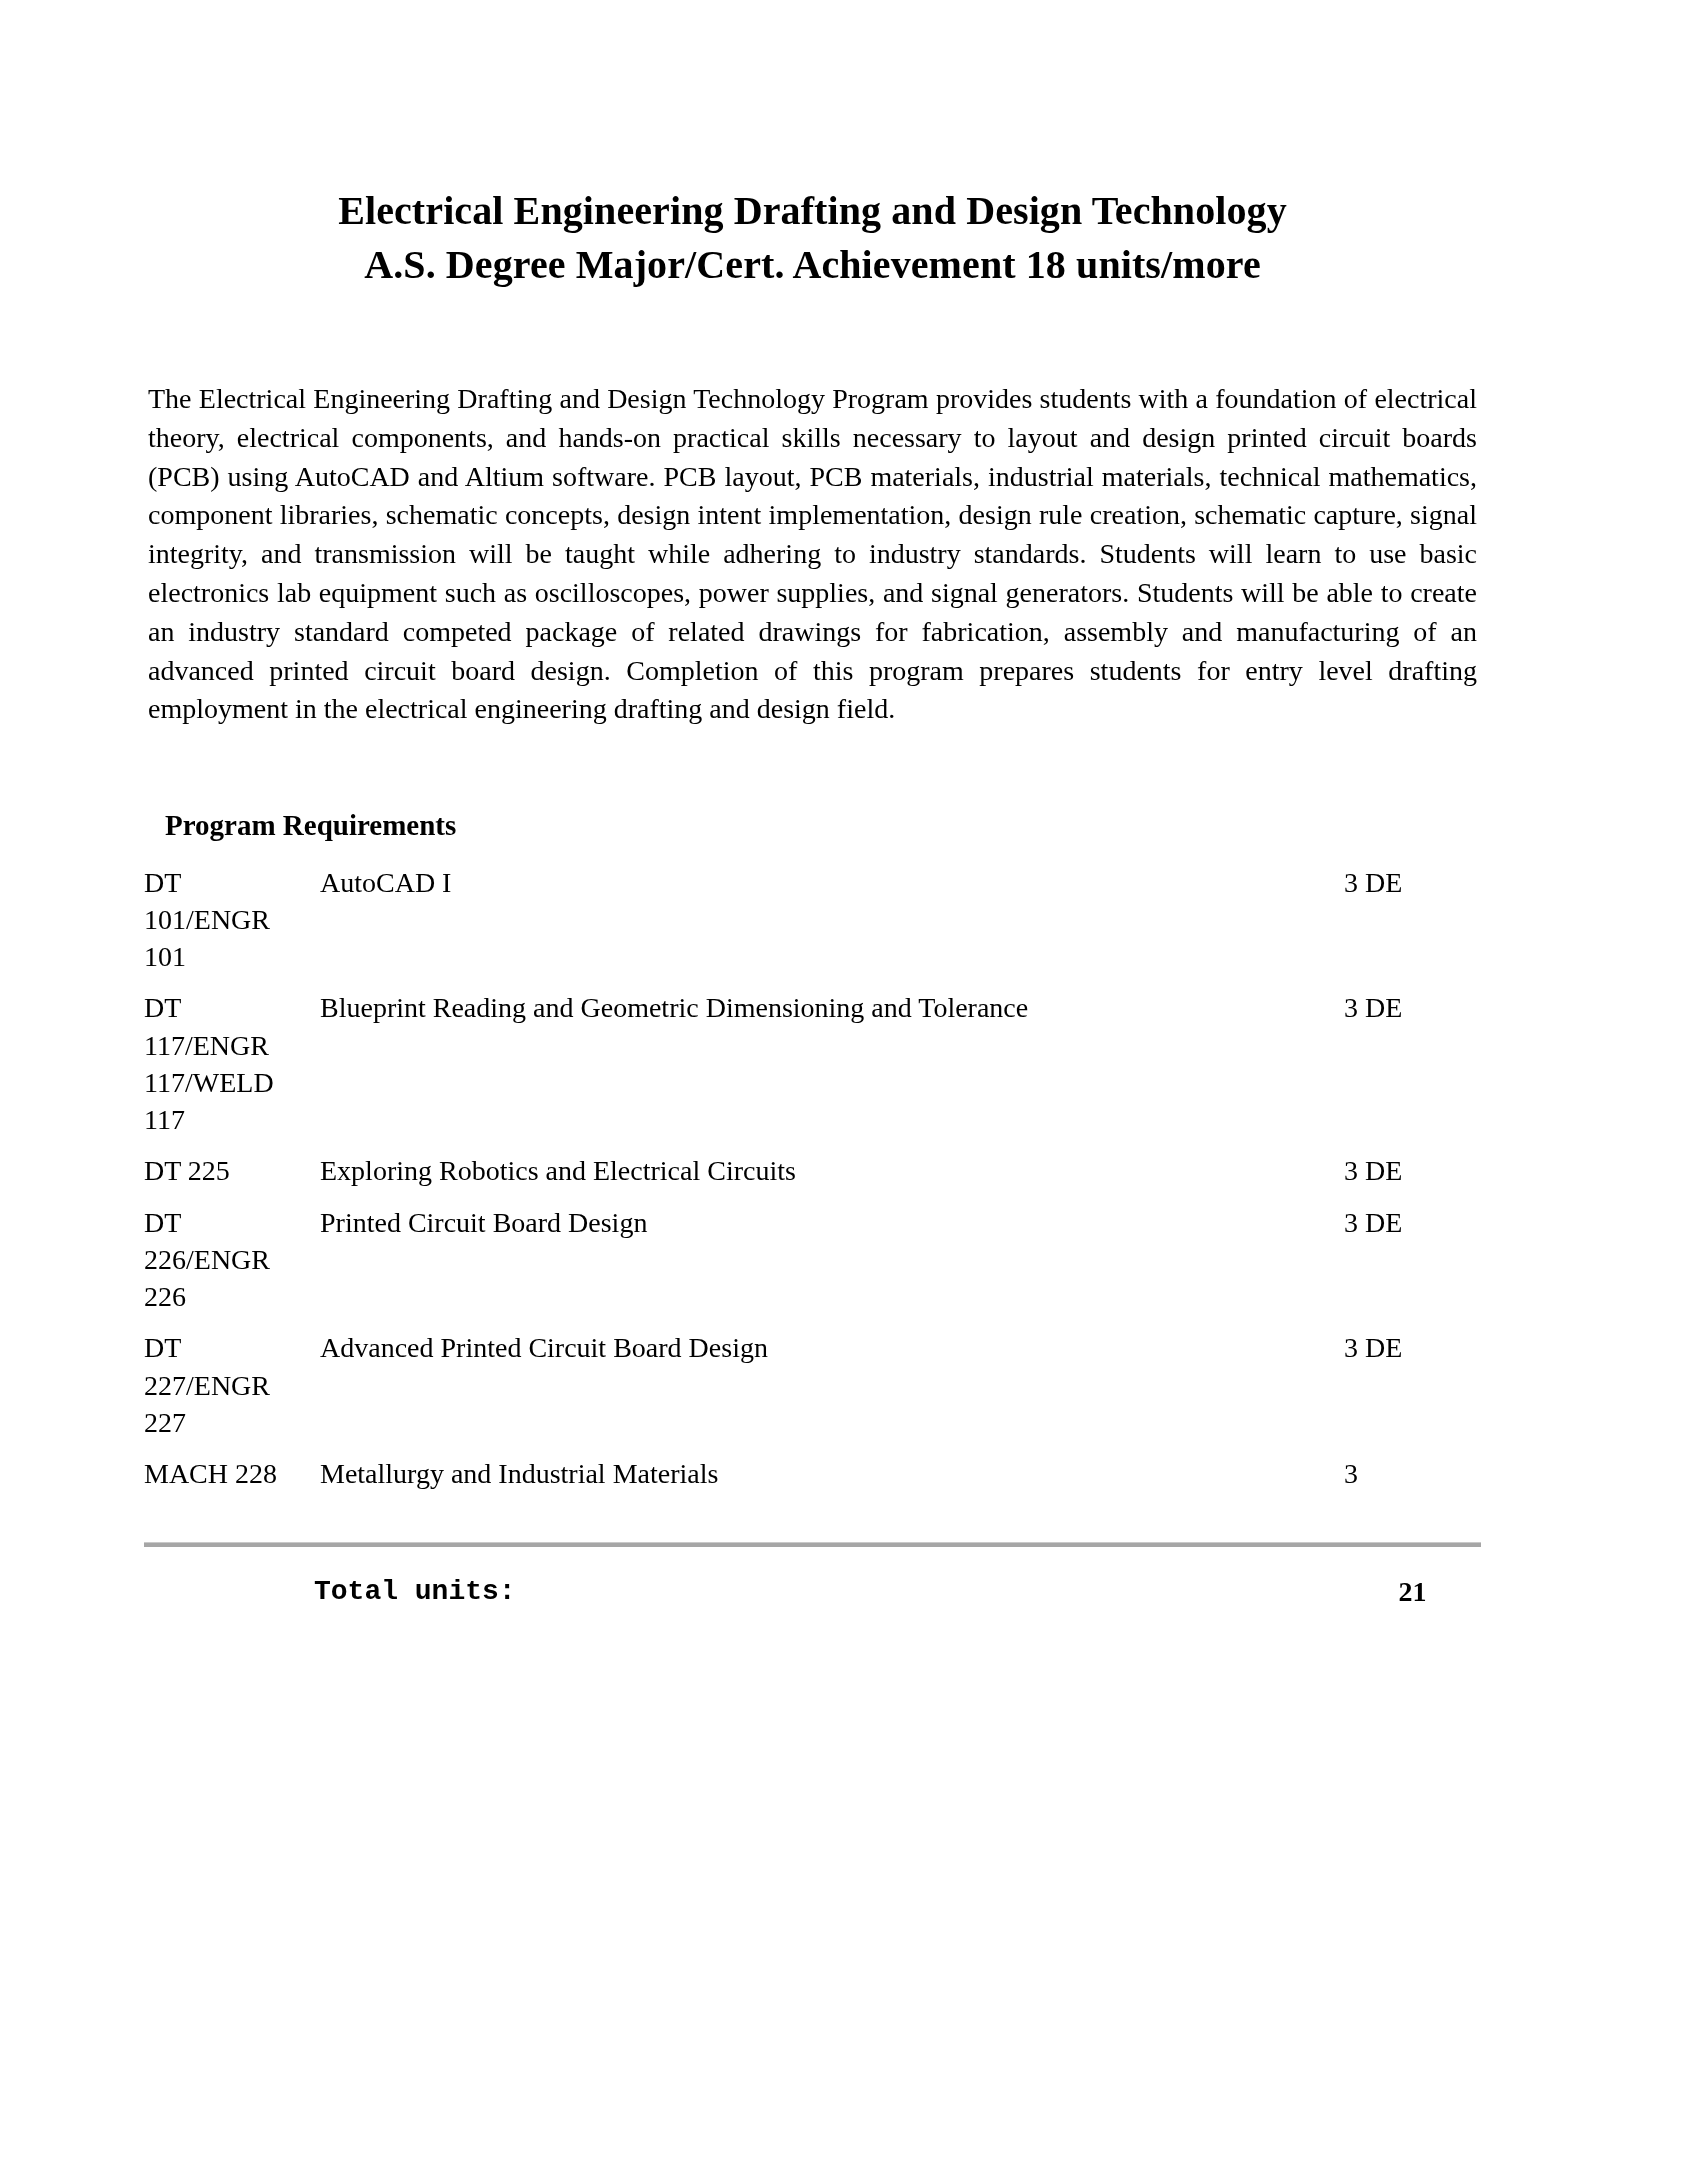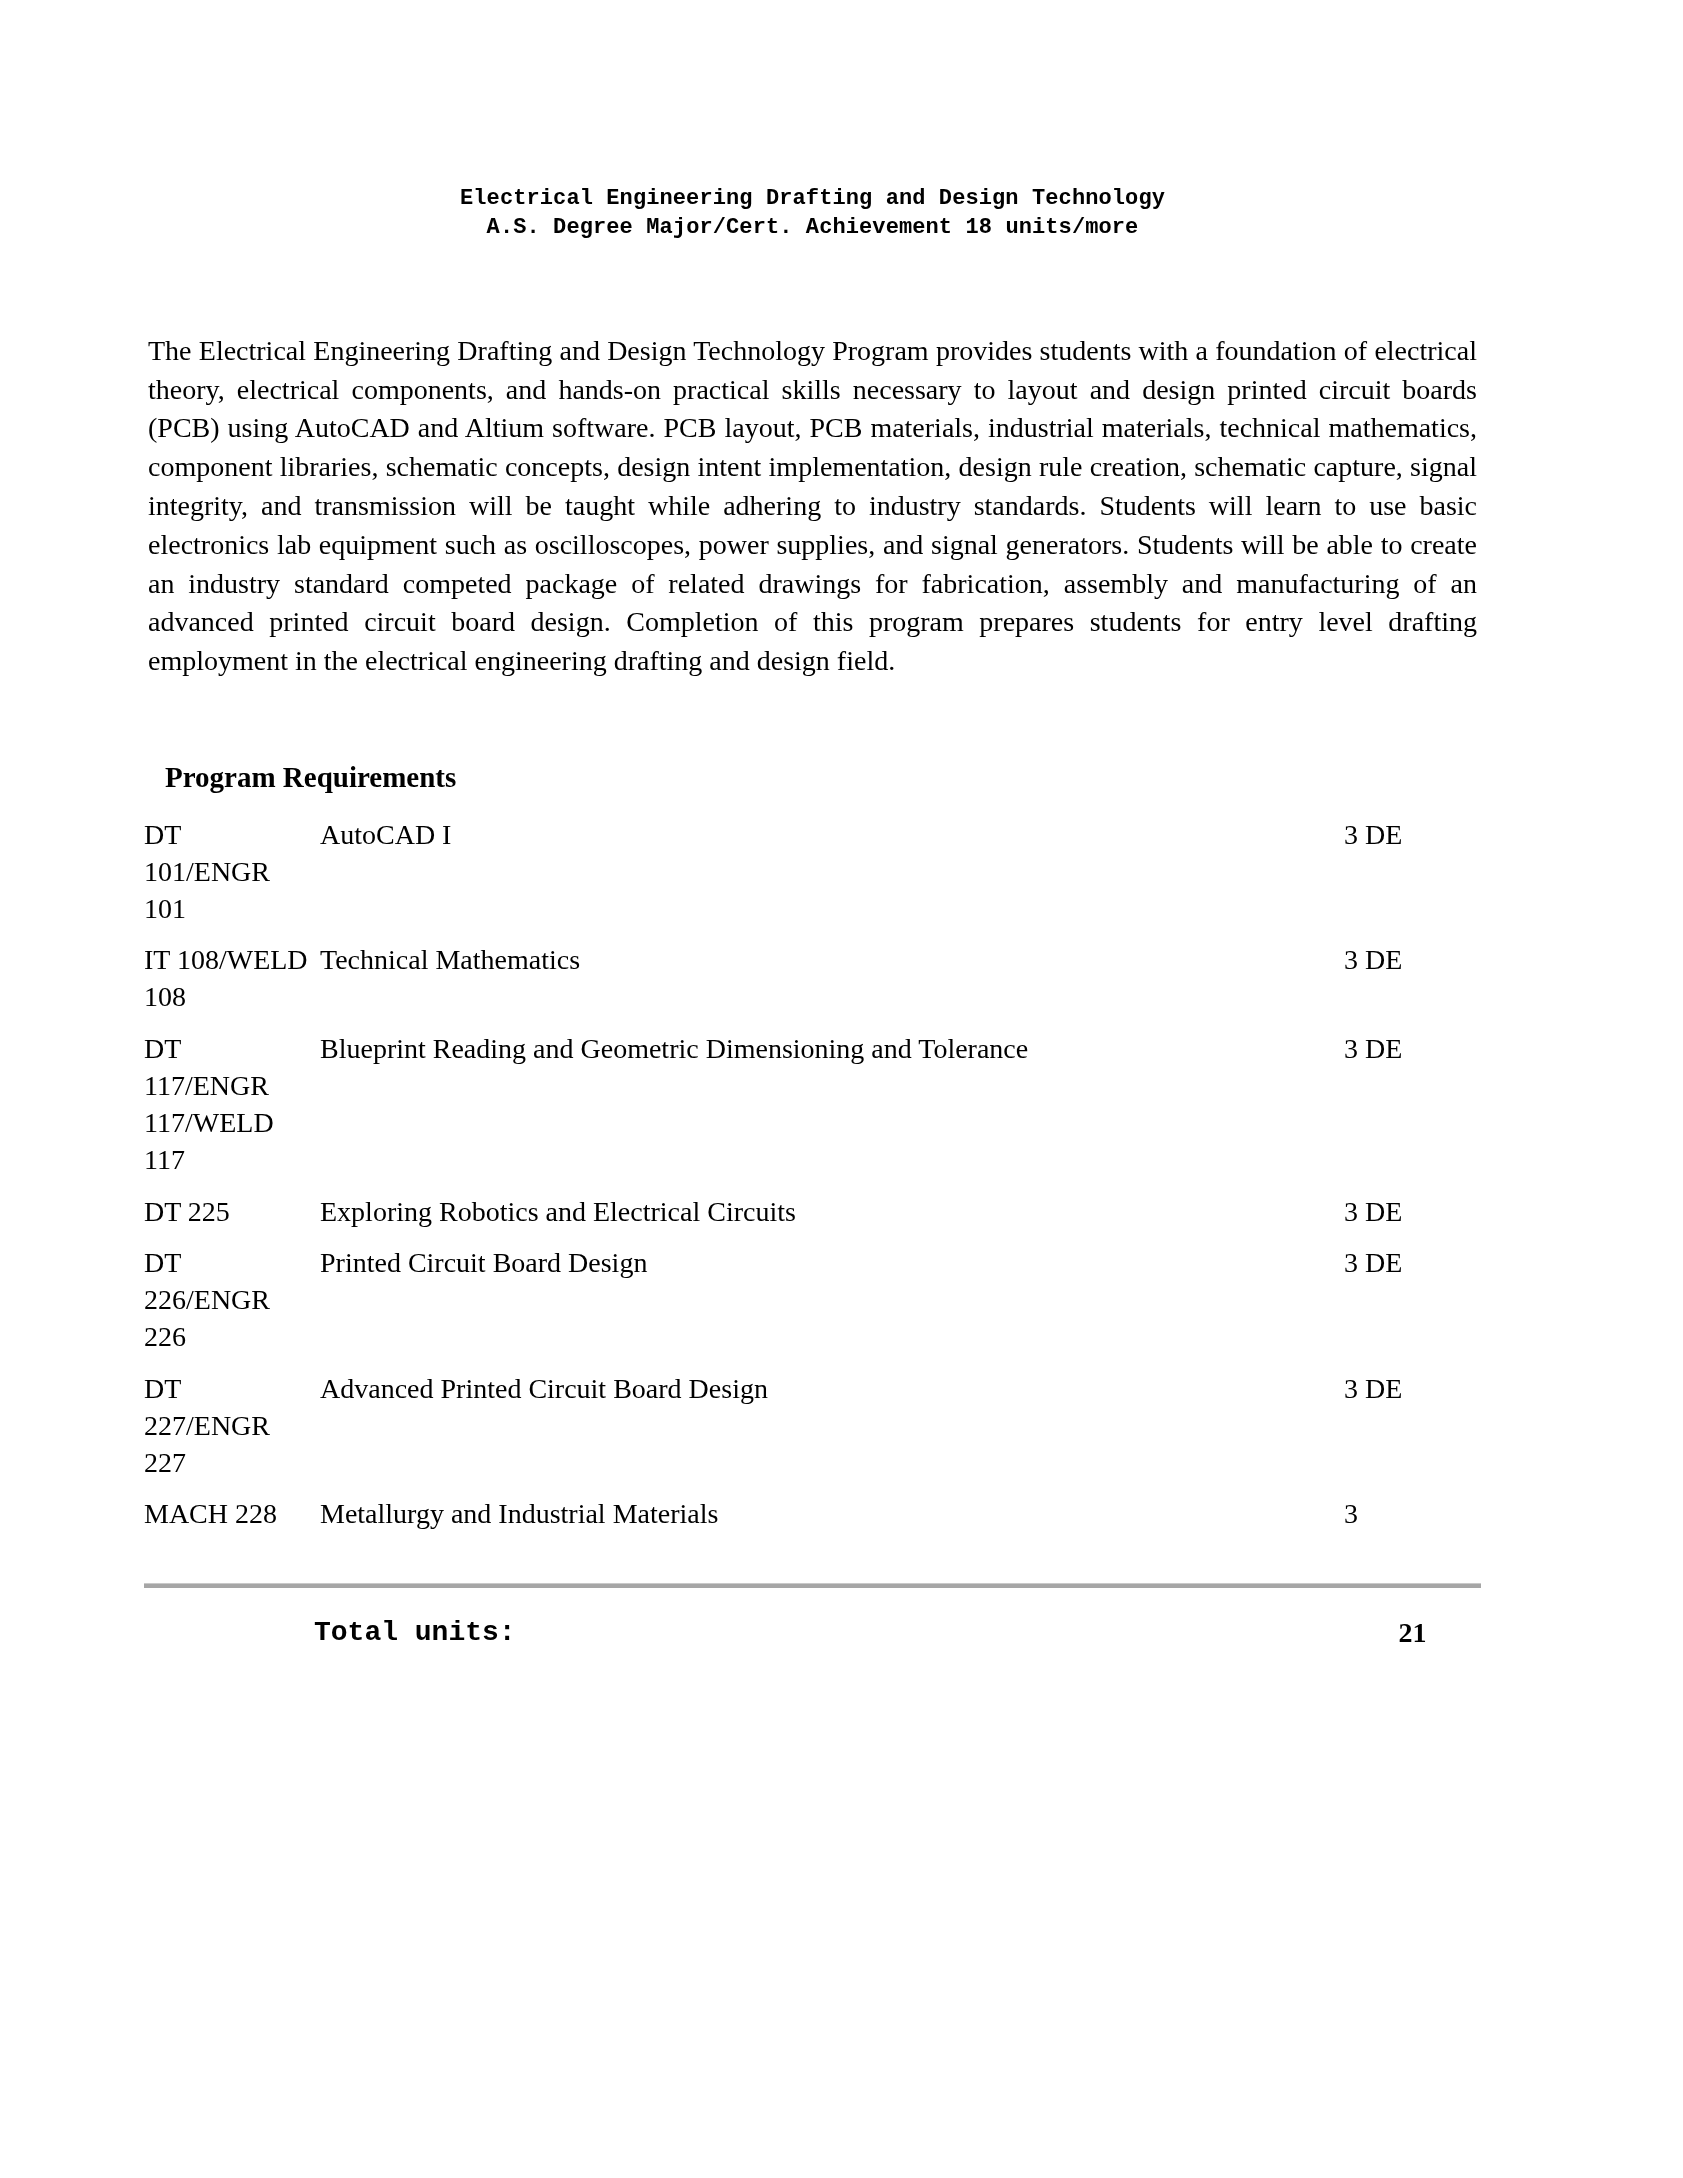--- a/index.html
+++ b/index.html
@@ -28,24 +28,23 @@
     top: 0;
     width: 1337px;
   }
 
   
   .doc-title {
     margin: 0;
     padding-top: 184px;
     text-align: center;
     font-weight: bold;
-    font-size: 22px;
+    font-size: 40px;
     line-height: 1.34;
     letter-spacing: 0.1px;
-    font-family: Liberation Mono, monospace;
   }
   .doc-title .title-line {
     display: block;
   }
 
   
   .intro {
     margin: 4px;
     padding-top: 85px;
     font-size: 28px;
@@ -156,25 +155,20 @@
     <h2 class="section-heading">Program Requirements</h2>
 
     <table class="req-table">
       <tbody>
         <tr class="course-row">
           <td class="col-code">DT 101/ENGR 101</td>
           <td class="col-title">AutoCAD I</td>
           <td class="col-units">3 DE</td>
         </tr>
         <tr class="course-row">
-          <td class="col-code">IT 108/WELD 108</td>
-          <td class="col-title">Technical Mathematics</td>
-          <td class="col-units">3 DE</td>
-        </tr>
-        <tr class="course-row">
           <td class="col-code">DT 117/ENGR 117/WELD 117</td>
           <td class="col-title">Blueprint Reading and Geometric Dimensioning and Tolerance</td>
           <td class="col-units">3 DE</td>
         </tr>
         <tr class="course-row">
           <td class="col-code">DT 225</td>
           <td class="col-title">Exploring Robotics and Electrical Circuits</td>
           <td class="col-units">3 DE</td>
         </tr>
         <tr class="course-row">

